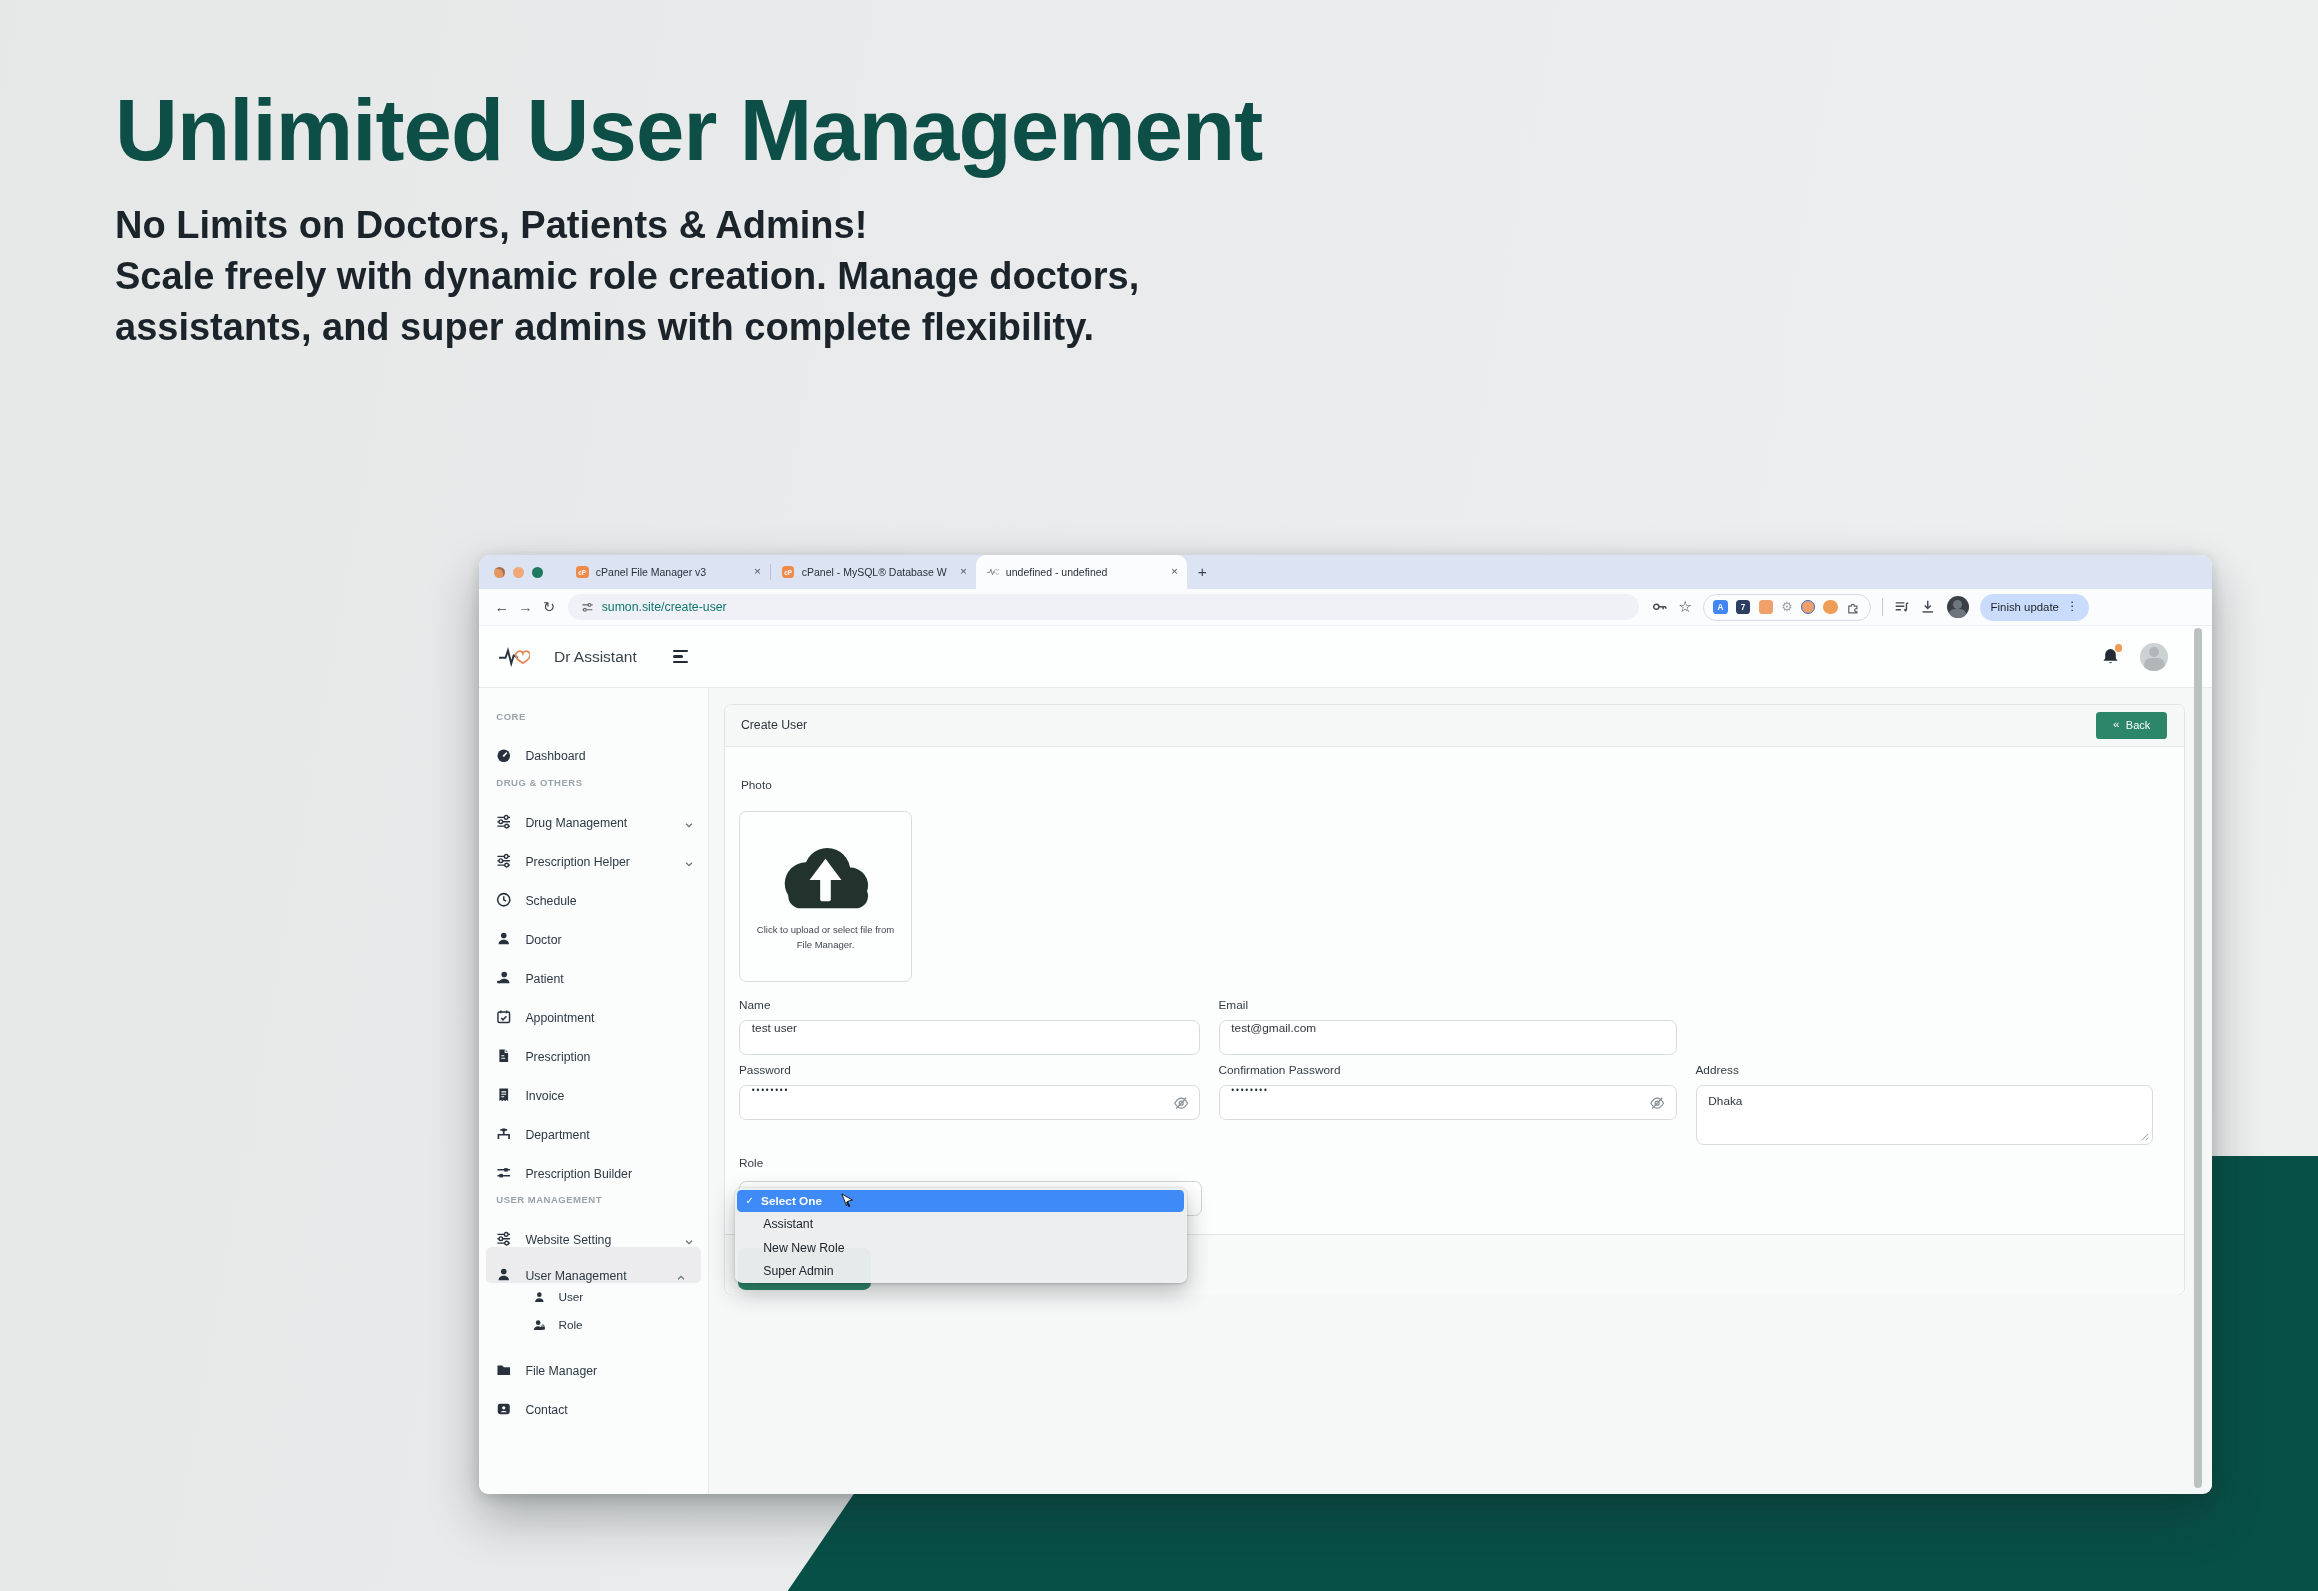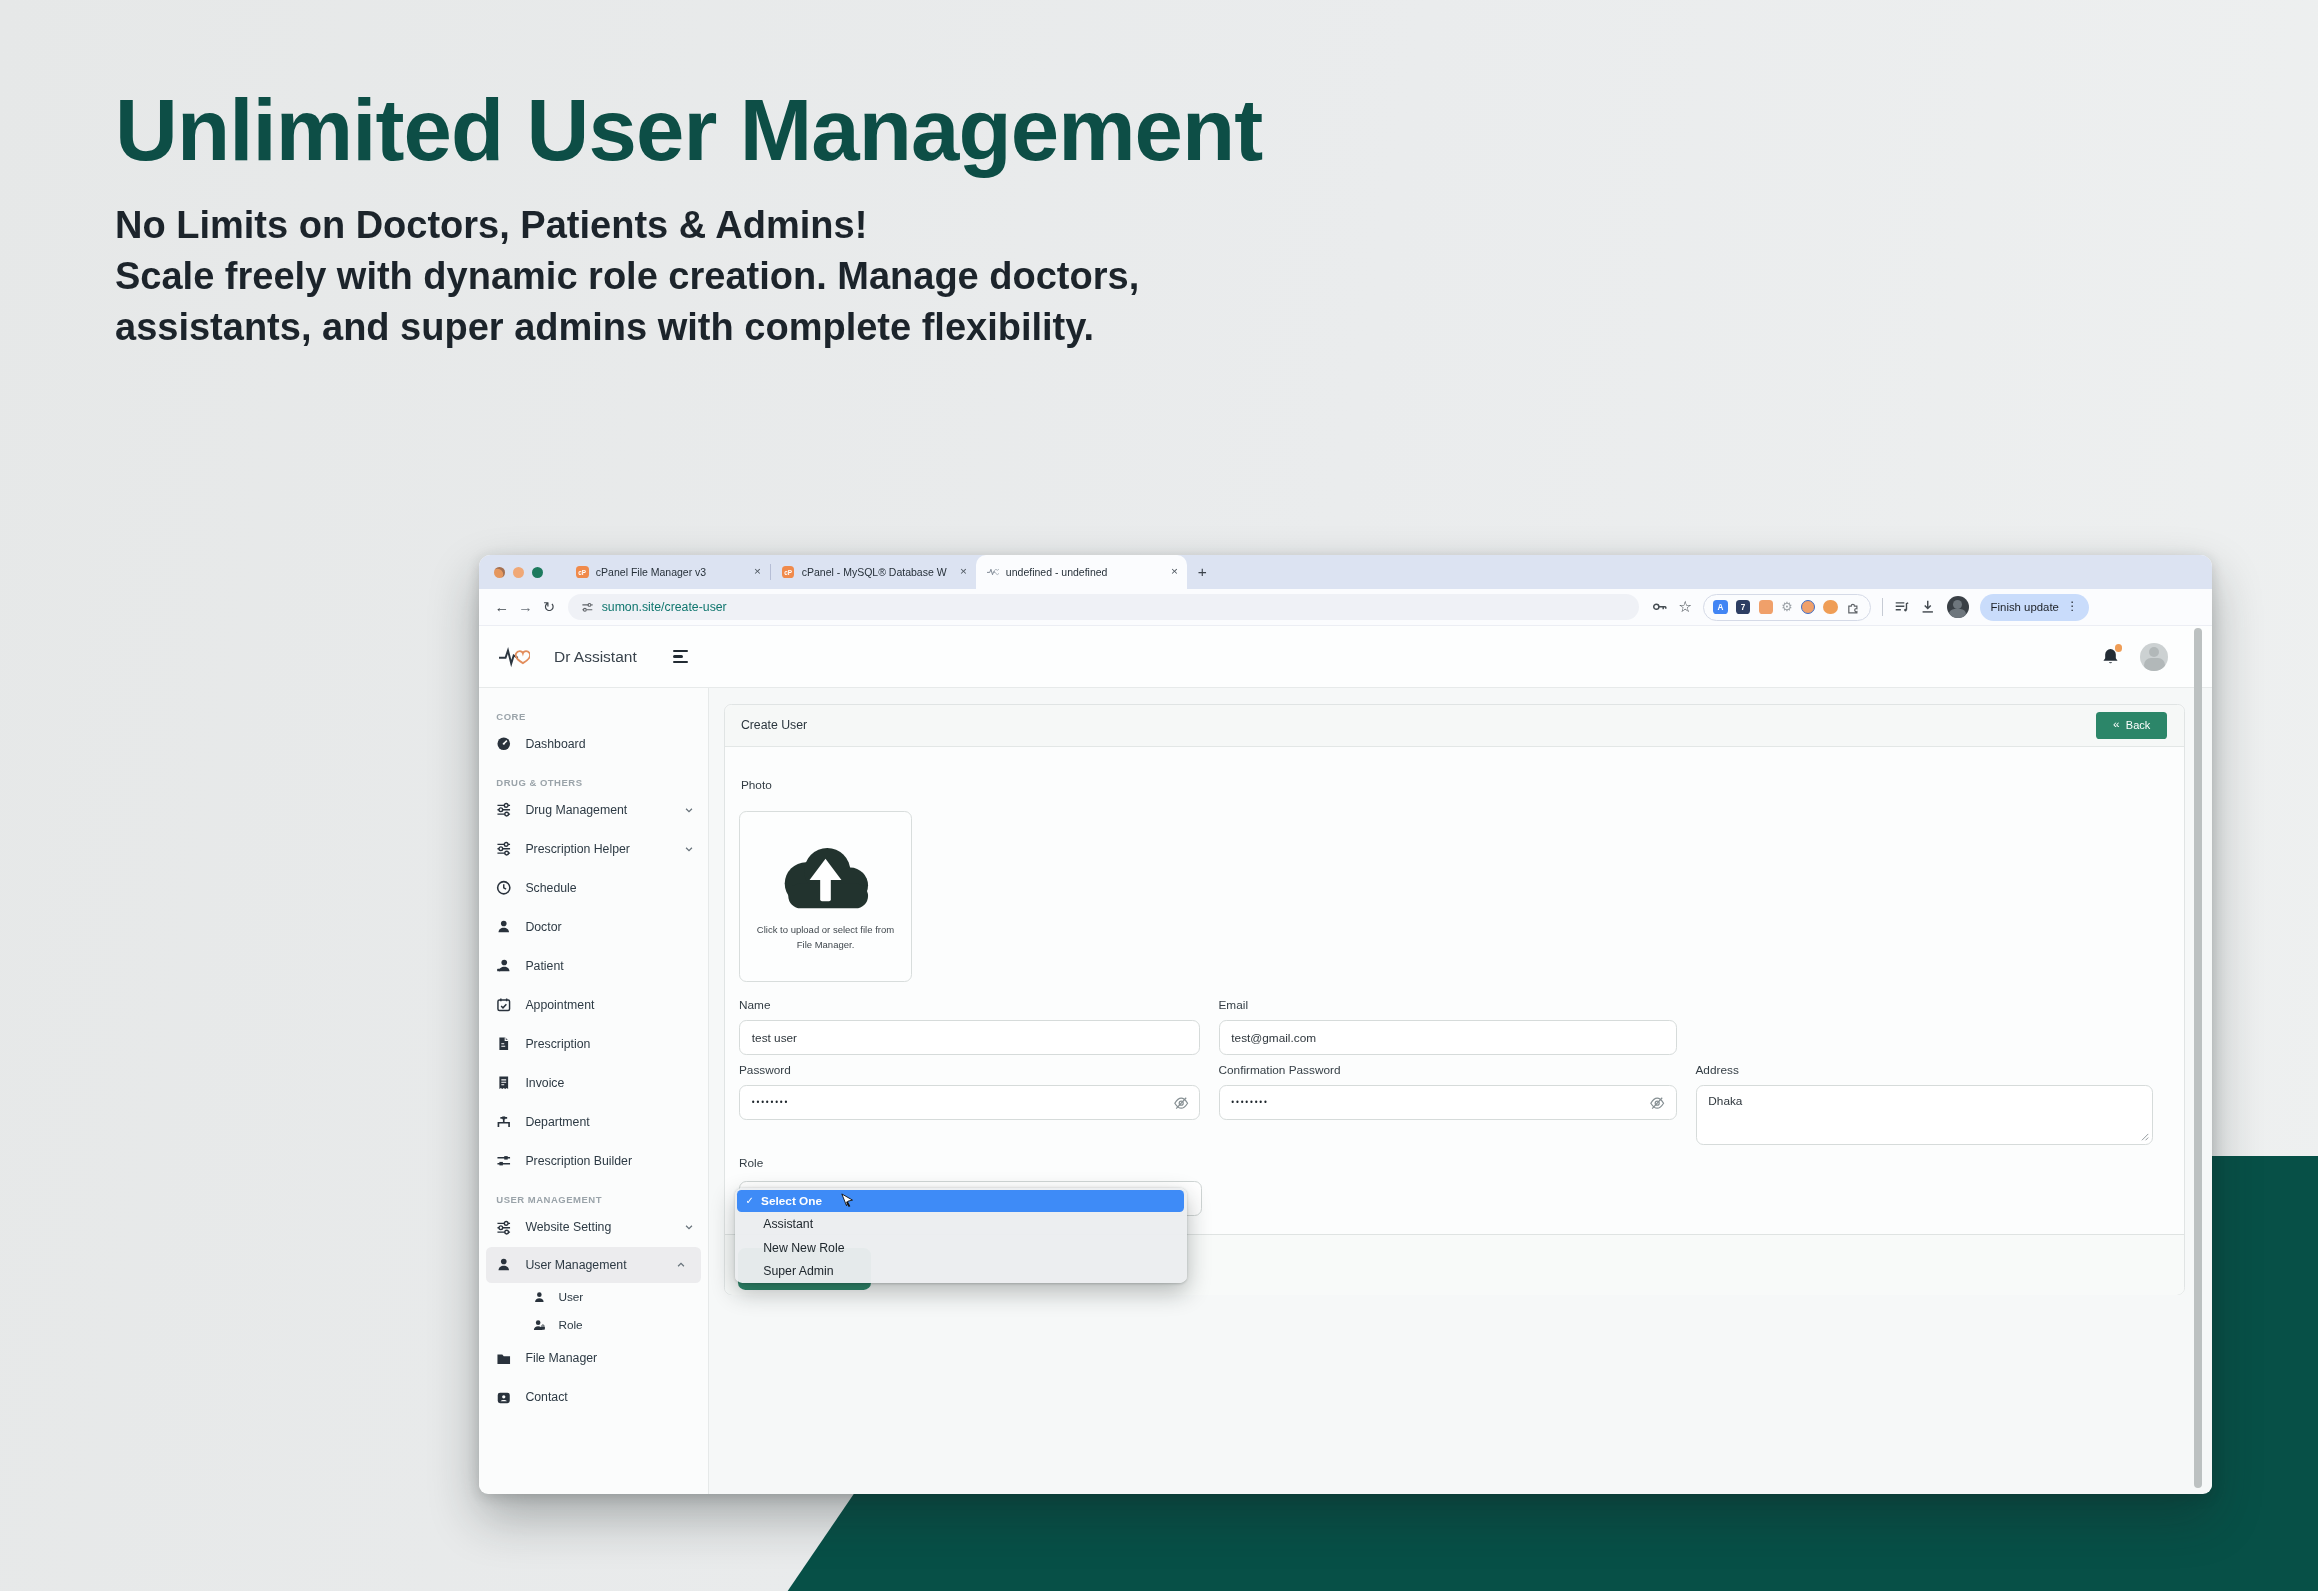--- a/index.html
+++ b/index.html
@@ -69,21 +69,21 @@
   .bell-badge { position:absolute; right:-1.8px; top:-2.7px; width:7.3px; height:7.3px; border-radius:50%; background:#ef9d56; }
   .app-avatar { width:28px; height:28px; border-radius:50%; background:#ccd1d2; position:relative; overflow:hidden; }
   .app-avatar::before { content:""; position:absolute; left:9px; top:4.5px; width:10px; height:10px; border-radius:50%; background:#b2b8b9; }
   .app-avatar::after { content:""; position:absolute; left:3.6px; top:15.5px; width:21px; height:13.6px; border-radius:8.2px; background:#b2b8b9; }
 
   .content { position:absolute; left:0; top:133px; width:100%; height:806px; display:flex;
             border-radius:0 0 9px 9px; overflow:hidden; }
   .sidebar { width:230px; flex:none; background:#fbfcfc; border-right:0.9px solid #e6e9e9; padding-top:9px; }
   .nav-label { margin:13.6px 0 2.7px; padding-left:17.3px; font-size:9.5px; font-weight:700;
             color:#9aa3a9; letter-spacing:0.5px; }
-  .nav-item { height:39px; display:flex; align-items:center; gap:13.6px; padding:0 14.5px 0 17.3px;
+  .nav-item { height:39px; display:flex; align-items:flex-end; gap:13.6px; padding:0 14.5px 0 17.3px;
             font-size:12.3px; color:#2d3a44; }
   .nav-item .chev { margin-left:auto; color:#67727a; }
   .nav-item.active { background:#ececee; border-radius:5.5px; margin:0 7.3px; padding-left:10px; height:36px; }
   .nav-sub { height:28px; display:flex; align-items:center; gap:12.7px; padding-left:54px; font-size:11.8px; color:#2d3a44; }
   .icon { display:inline-flex; align-items:center; justify-content:center; }
 
   .main { flex:1; background:#f6f8f8; position:relative; }
   .card { position:absolute; left:14.5px; top:15.5px; width:1461px; height:591px; background:#fcfdfd;
             border:0.9px solid #e0e4e4; border-radius:7.3px; }
   .card-head { position:absolute; left:0; top:0; width:100%; height:42px; background:#f6f8f7;
@@ -95,21 +95,21 @@
 
   .photo-label { position:absolute; left:16.4px; top:73px; font-size:11.8px; color:#333d44; }
   .upload-box { position:absolute; left:14.5px; top:106px; width:173px; height:171px;
             border:0.9px solid #d8dddc; border-radius:7.3px; background:#fdfefe; text-align:center; }
   .upload-box svg { margin-top:29px; }
   .upload-text { font-size:9.5px; color:#40484e; line-height:1.55; margin-top:1.8px; }
 
   .fgroup { position:absolute; }
   .f-label { font-size:11.8px; color:#333d44; height:18px; }
   .f-input { margin-top:4.5px; height:35px; border:0.9px solid #d6dbda; border-radius:7.3px; background:#fff;
-            display:flex; align-items:center; padding:0 11.8px; font-size:11.8px; color:#2e363c; position:relative; }
+            display:flex; padding:0 11.8px; font-size:11.8px; color:#2e363c; position:relative; }
   .f-input.pwd { font-size:8.2px; letter-spacing:1.8px; color:#1f272d; }
   .f-area { margin-top:4.5px; height:60px; border:0.9px solid #d6dbda; border-radius:7.3px; background:#fff;
             padding:8.2px 11.8px; font-size:11.8px; color:#2e363c; position:relative; }
   .eye { position:absolute; right:10px; top:9px; }
   .resize-h { position:absolute; right:2.7px; bottom:2.7px; }
 
   .role-label { position:absolute; left:14.5px; top:451px; font-size:11.8px; color:#333d44; }
   .role-select { position:absolute; left:14.5px; top:476px; width:463px; height:35px;
             border:0.9px solid #cfd5d4; border-radius:7.3px; background:#fff; }
   .card-foot { position:absolute; left:0; top:529px; width:100%; height:61px; background:#f8faf9;

